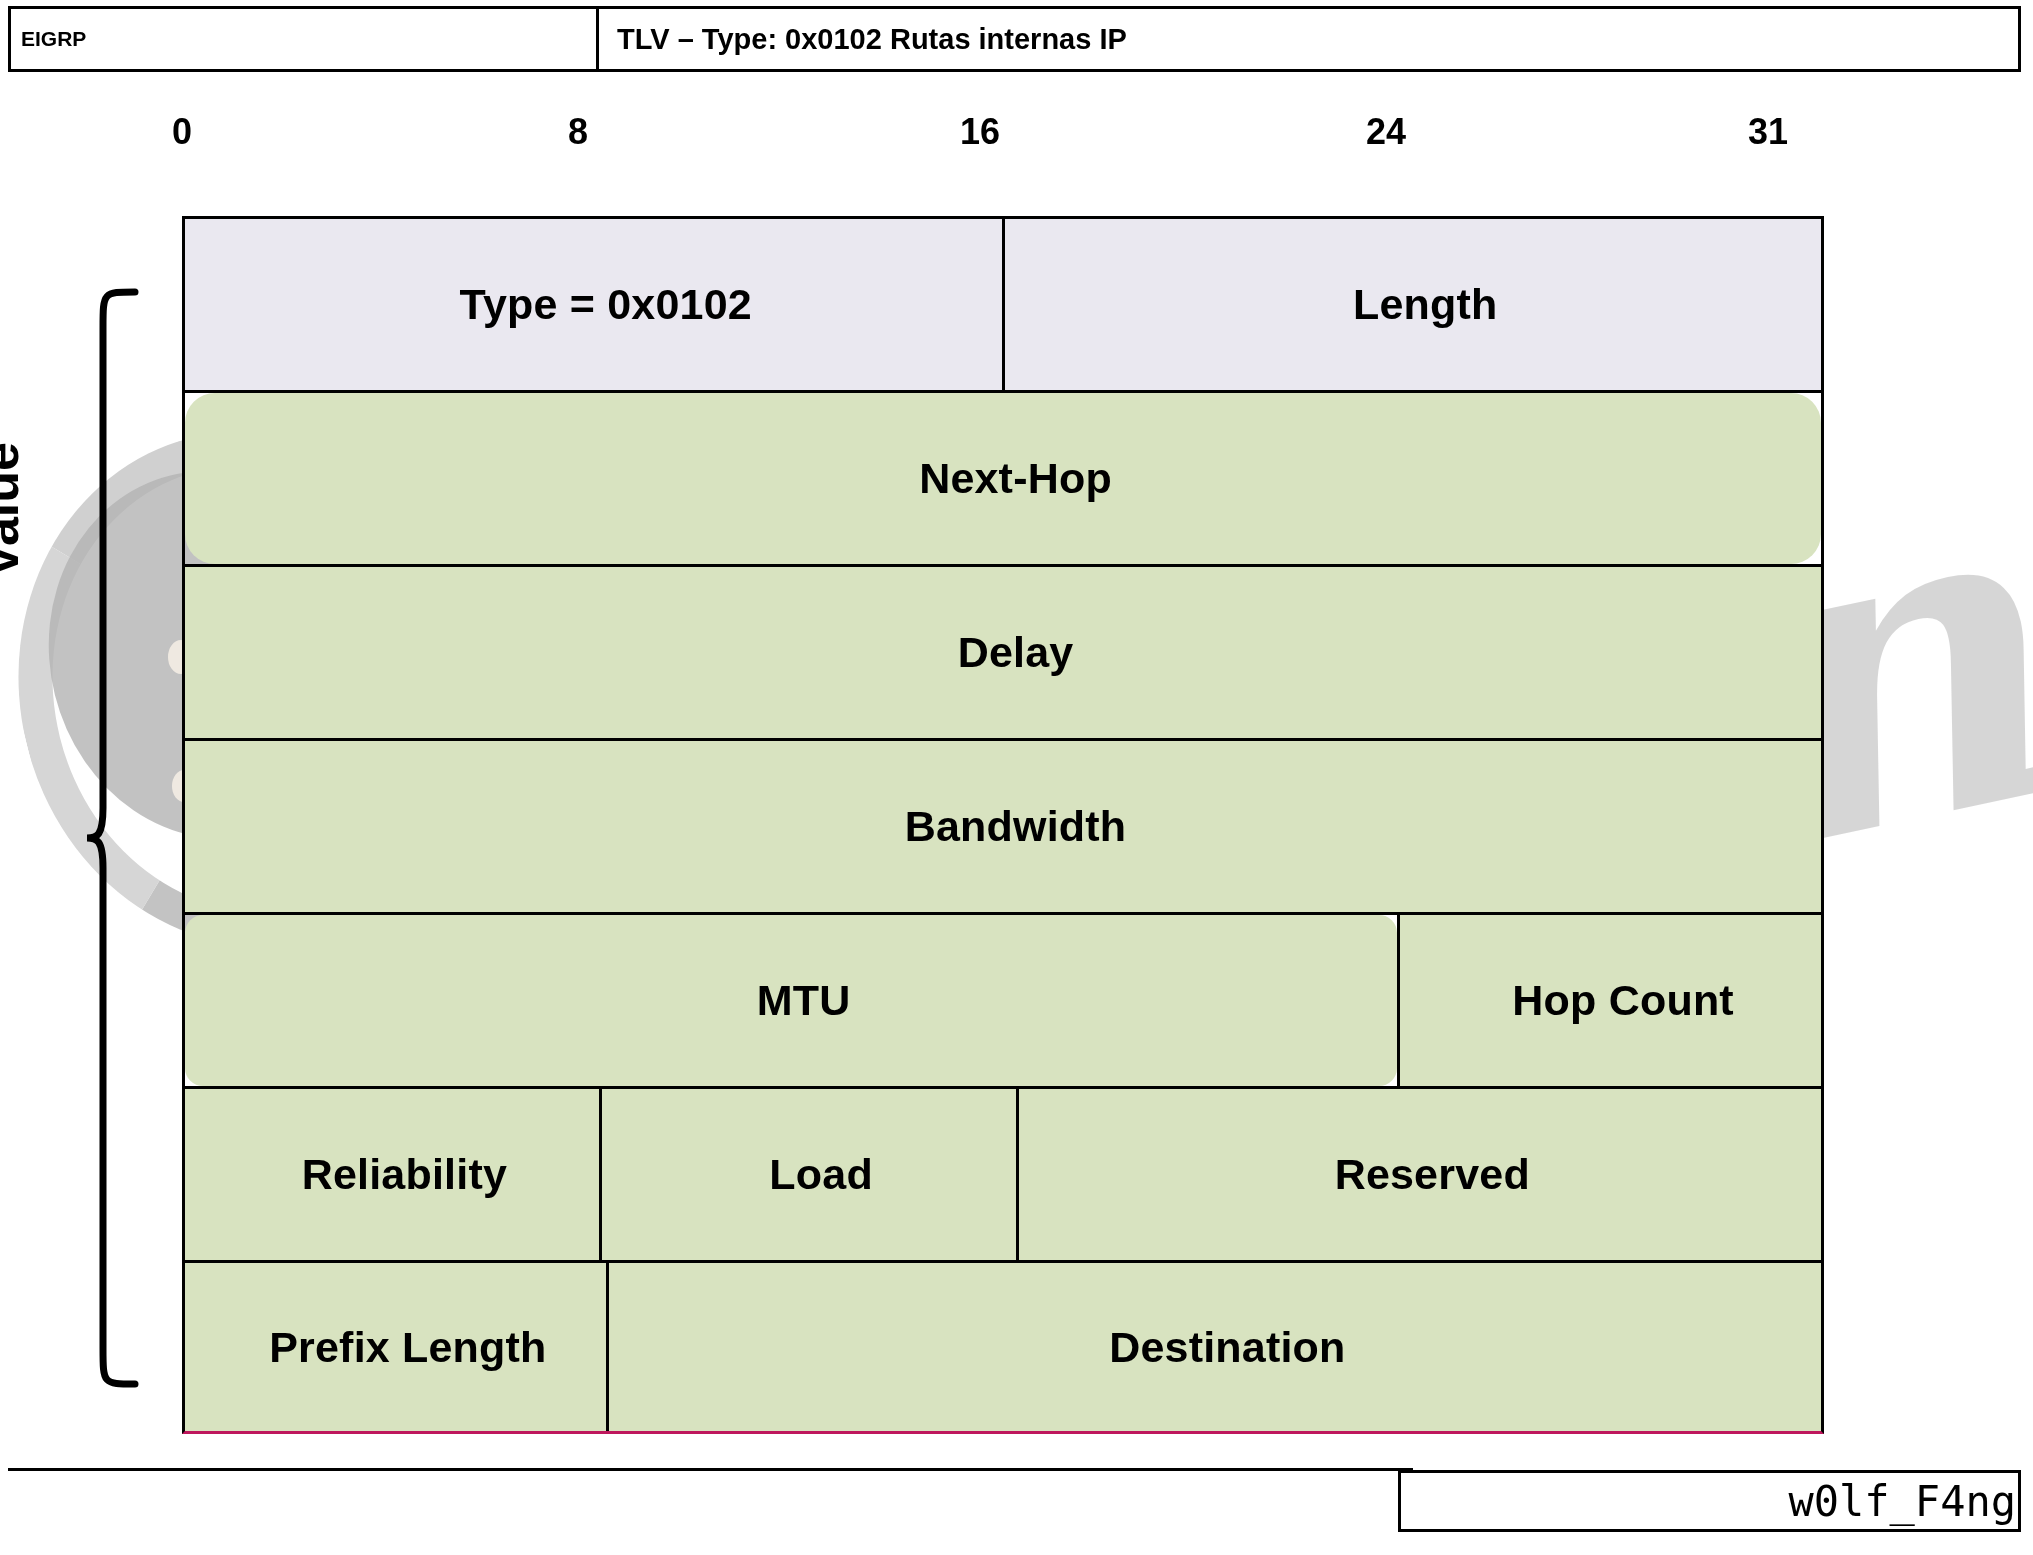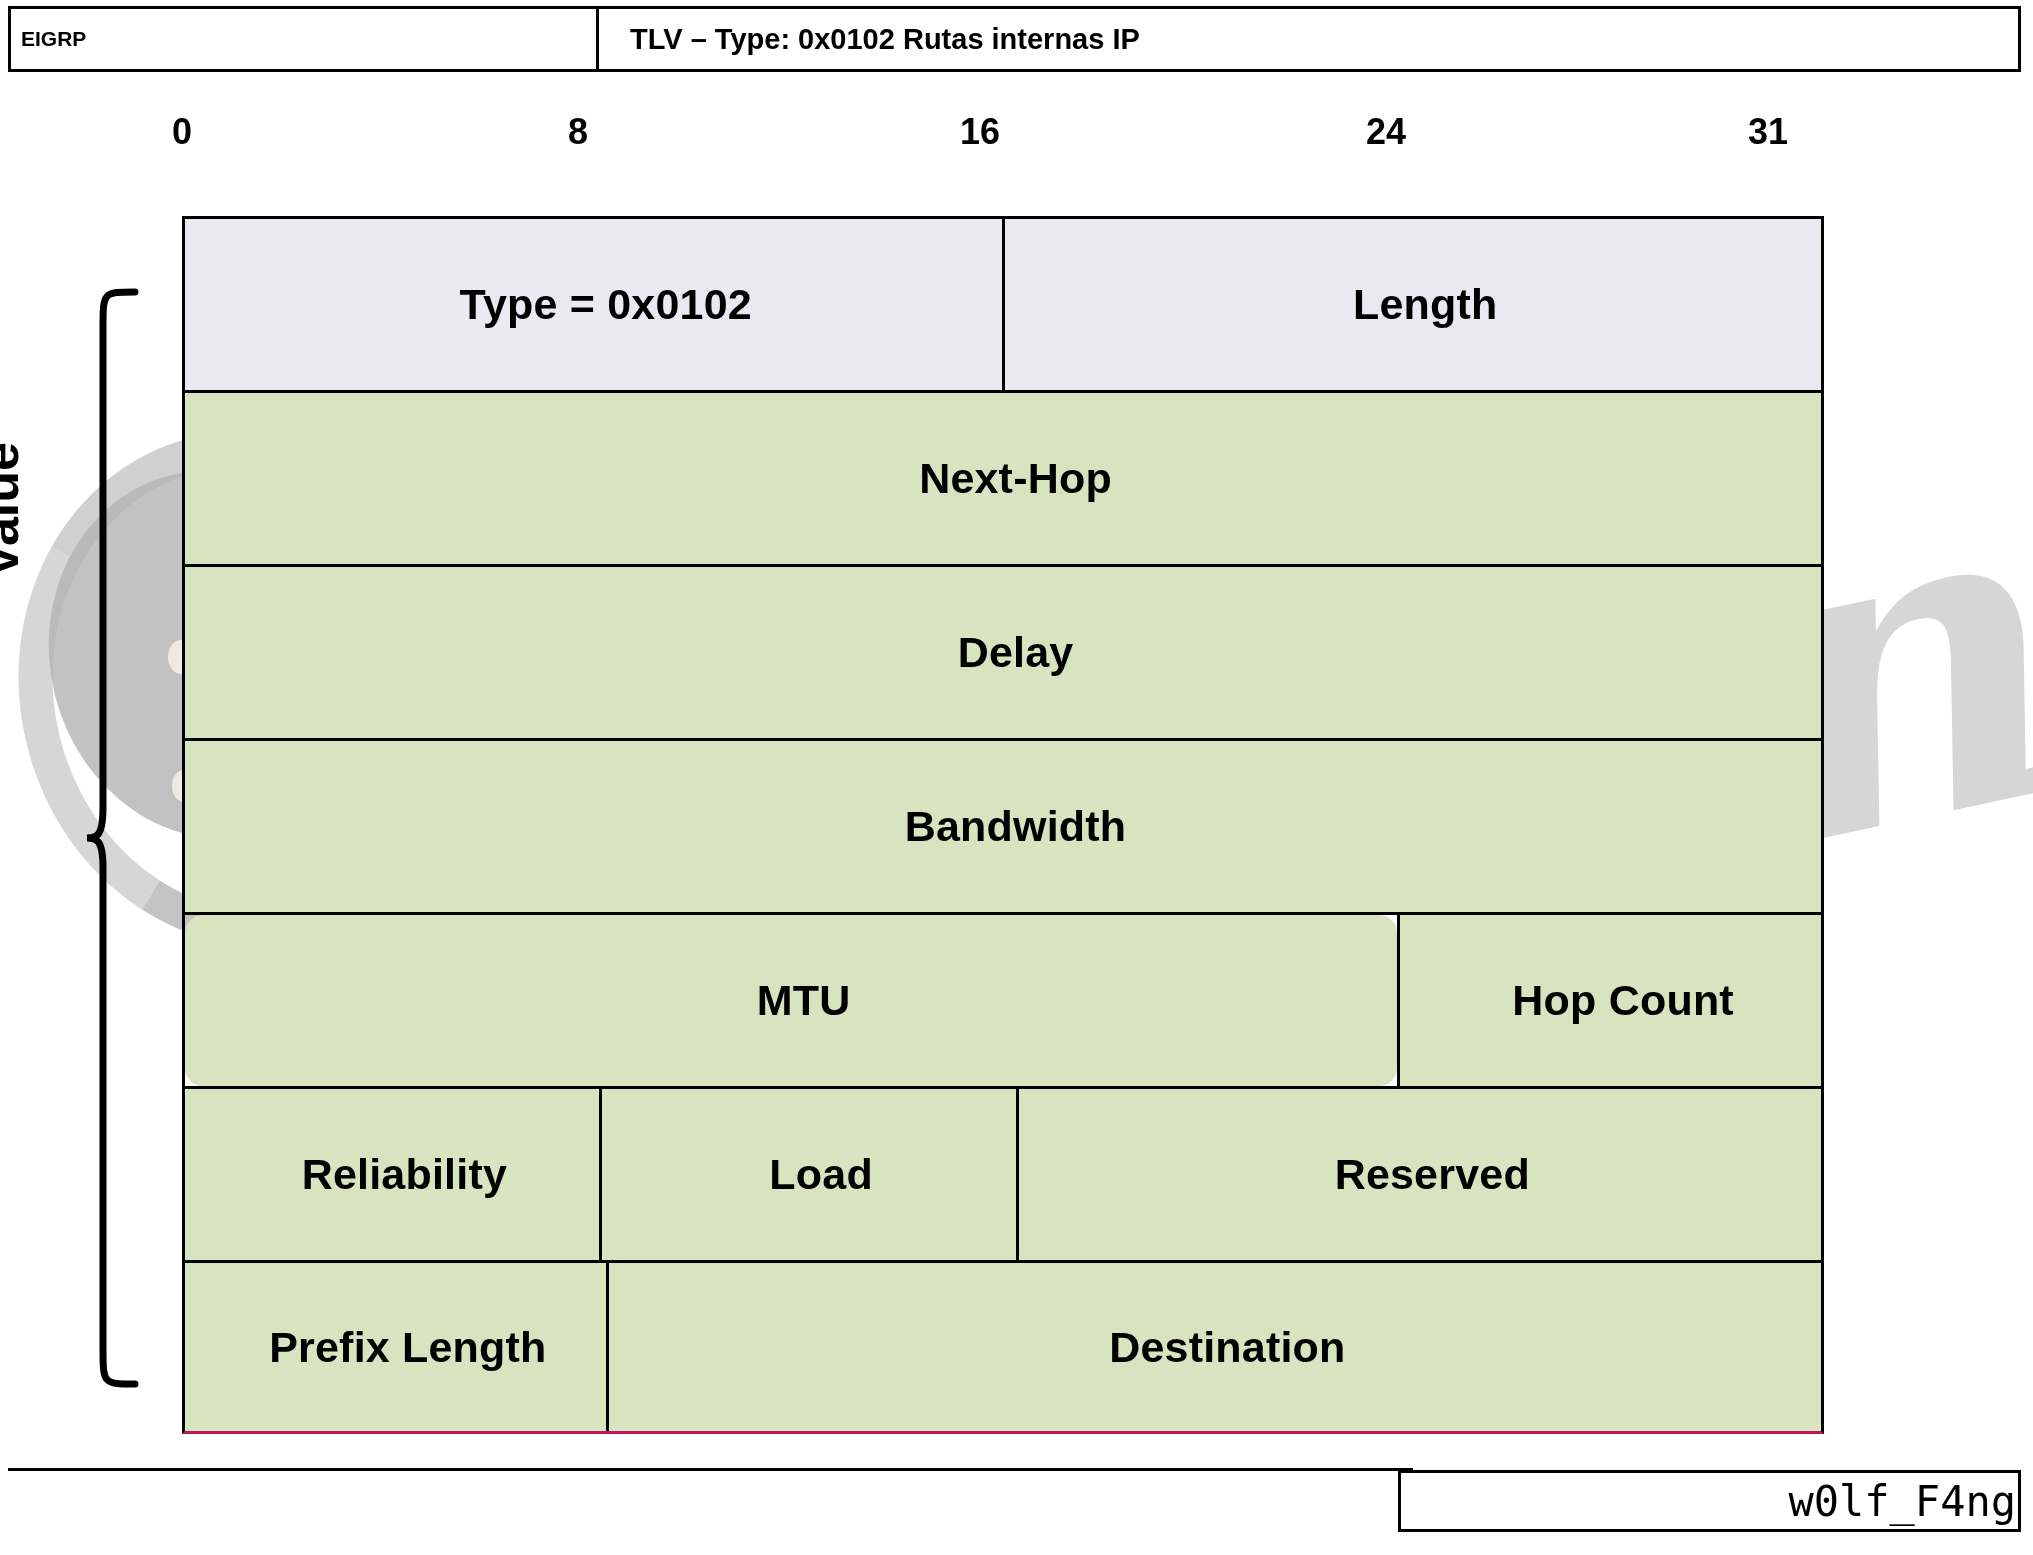--- a/index.html
+++ b/index.html
@@ -88,21 +88,21 @@
     display: flex;
     align-items: center;
     padding-left: 10px;
     font-size: 21px;
     font-weight: bold;
   }
   .topbar .cell-right {
     flex: 1;
     display: flex;
     align-items: center;
-    padding-left: 31px;
+    padding-left: 18px;
     font-size: 29px;
     font-weight: bold;
   }
 
   
   .ruler {
     position: absolute;
     top: 108px;
     left: 0;
     width: 2033px;
@@ -229,21 +229,21 @@
   </svg>
 </div>
 <div class="brace-label">Value</div>
 
 <div class="diagram" id="packet-diagram">
     <div class="prow h-std">
       <div class="pcell bg-head" style="flex: 16 0 0%;">Type = 0x0102</div>
       <div class="pcell bg-head div" style="flex: 16 0 0%;">Length</div>
     </div>
     <div class="prow h-std">
-      <div class="pcell bg-val" style="flex: 32 0 0%;">Next-Hop</div>
+      <div class="pcell bg-val" style="flex: 32 0 0%; border-radius: 30px;">Next-Hop</div>
     </div>
     <div class="prow h-std">
       <div class="pcell bg-val" style="flex: 32 0 0%;">Delay</div>
     </div>
     <div class="prow h-std">
       <div class="pcell bg-val" style="flex: 32 0 0%;">Bandwidth</div>
     </div>
     <div class="prow h-std">
       <div class="pcell bg-val" style="flex: 24 0 0%; border-radius: 18px;">MTU</div>
       <div class="pcell bg-val div" style="flex: 8 0 0%;">Hop Count</div>

